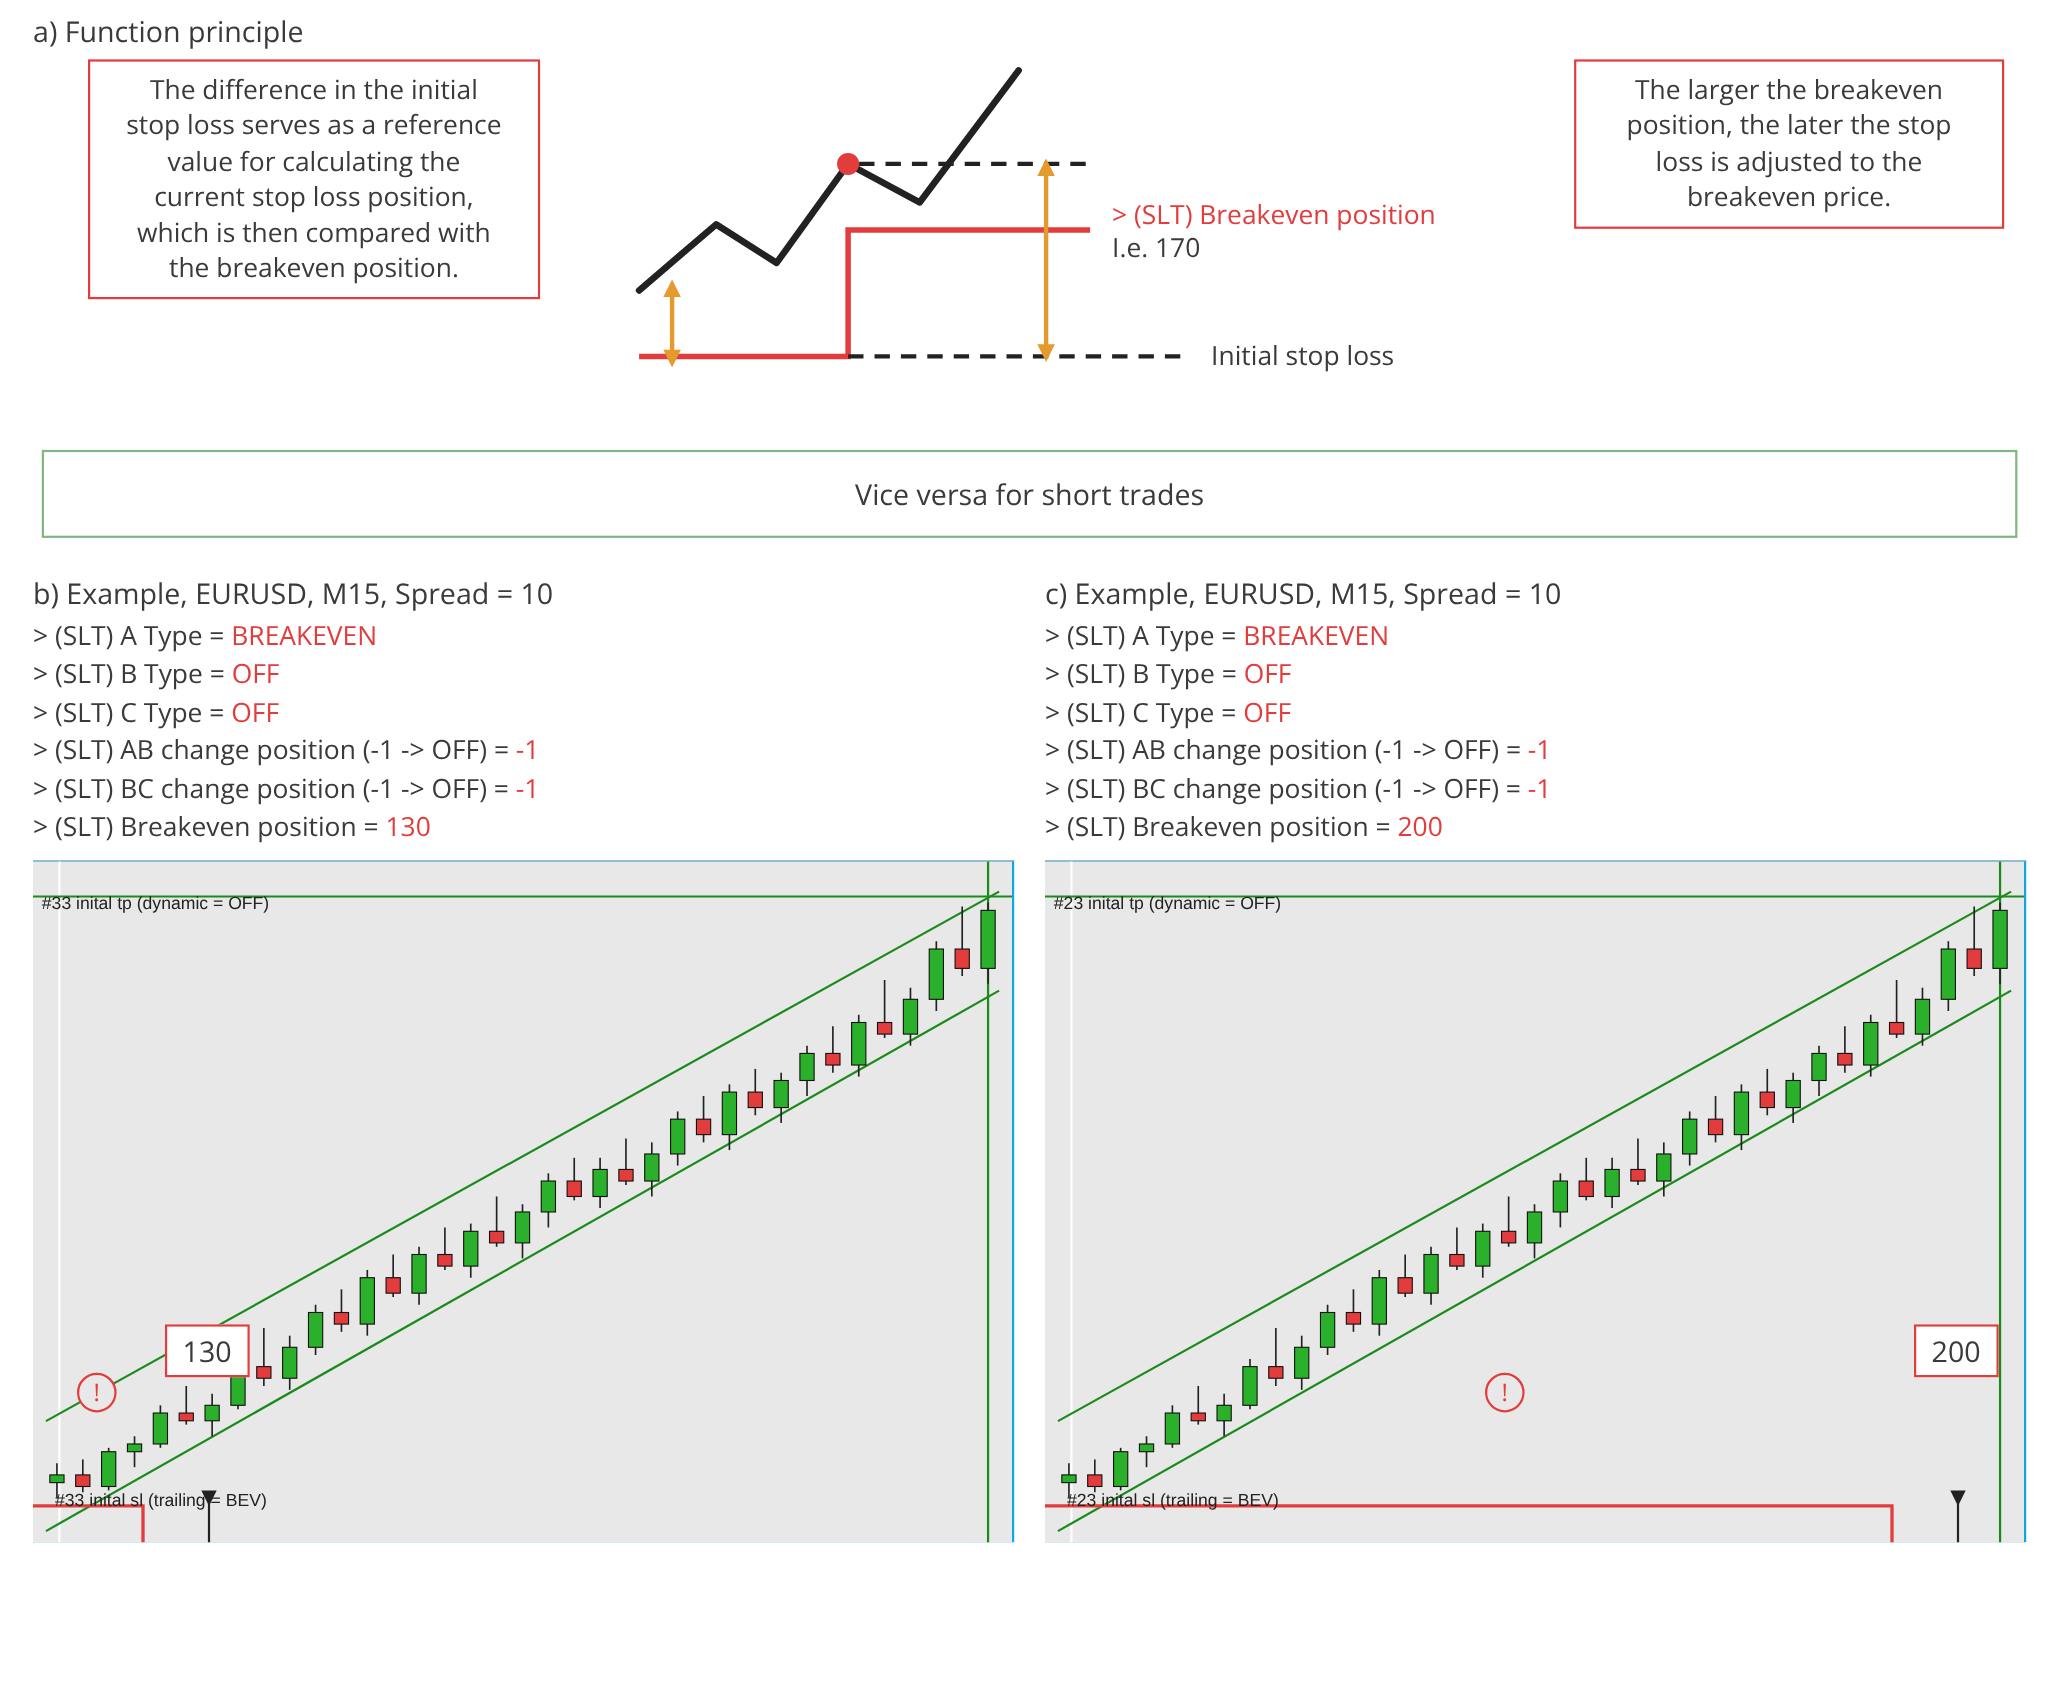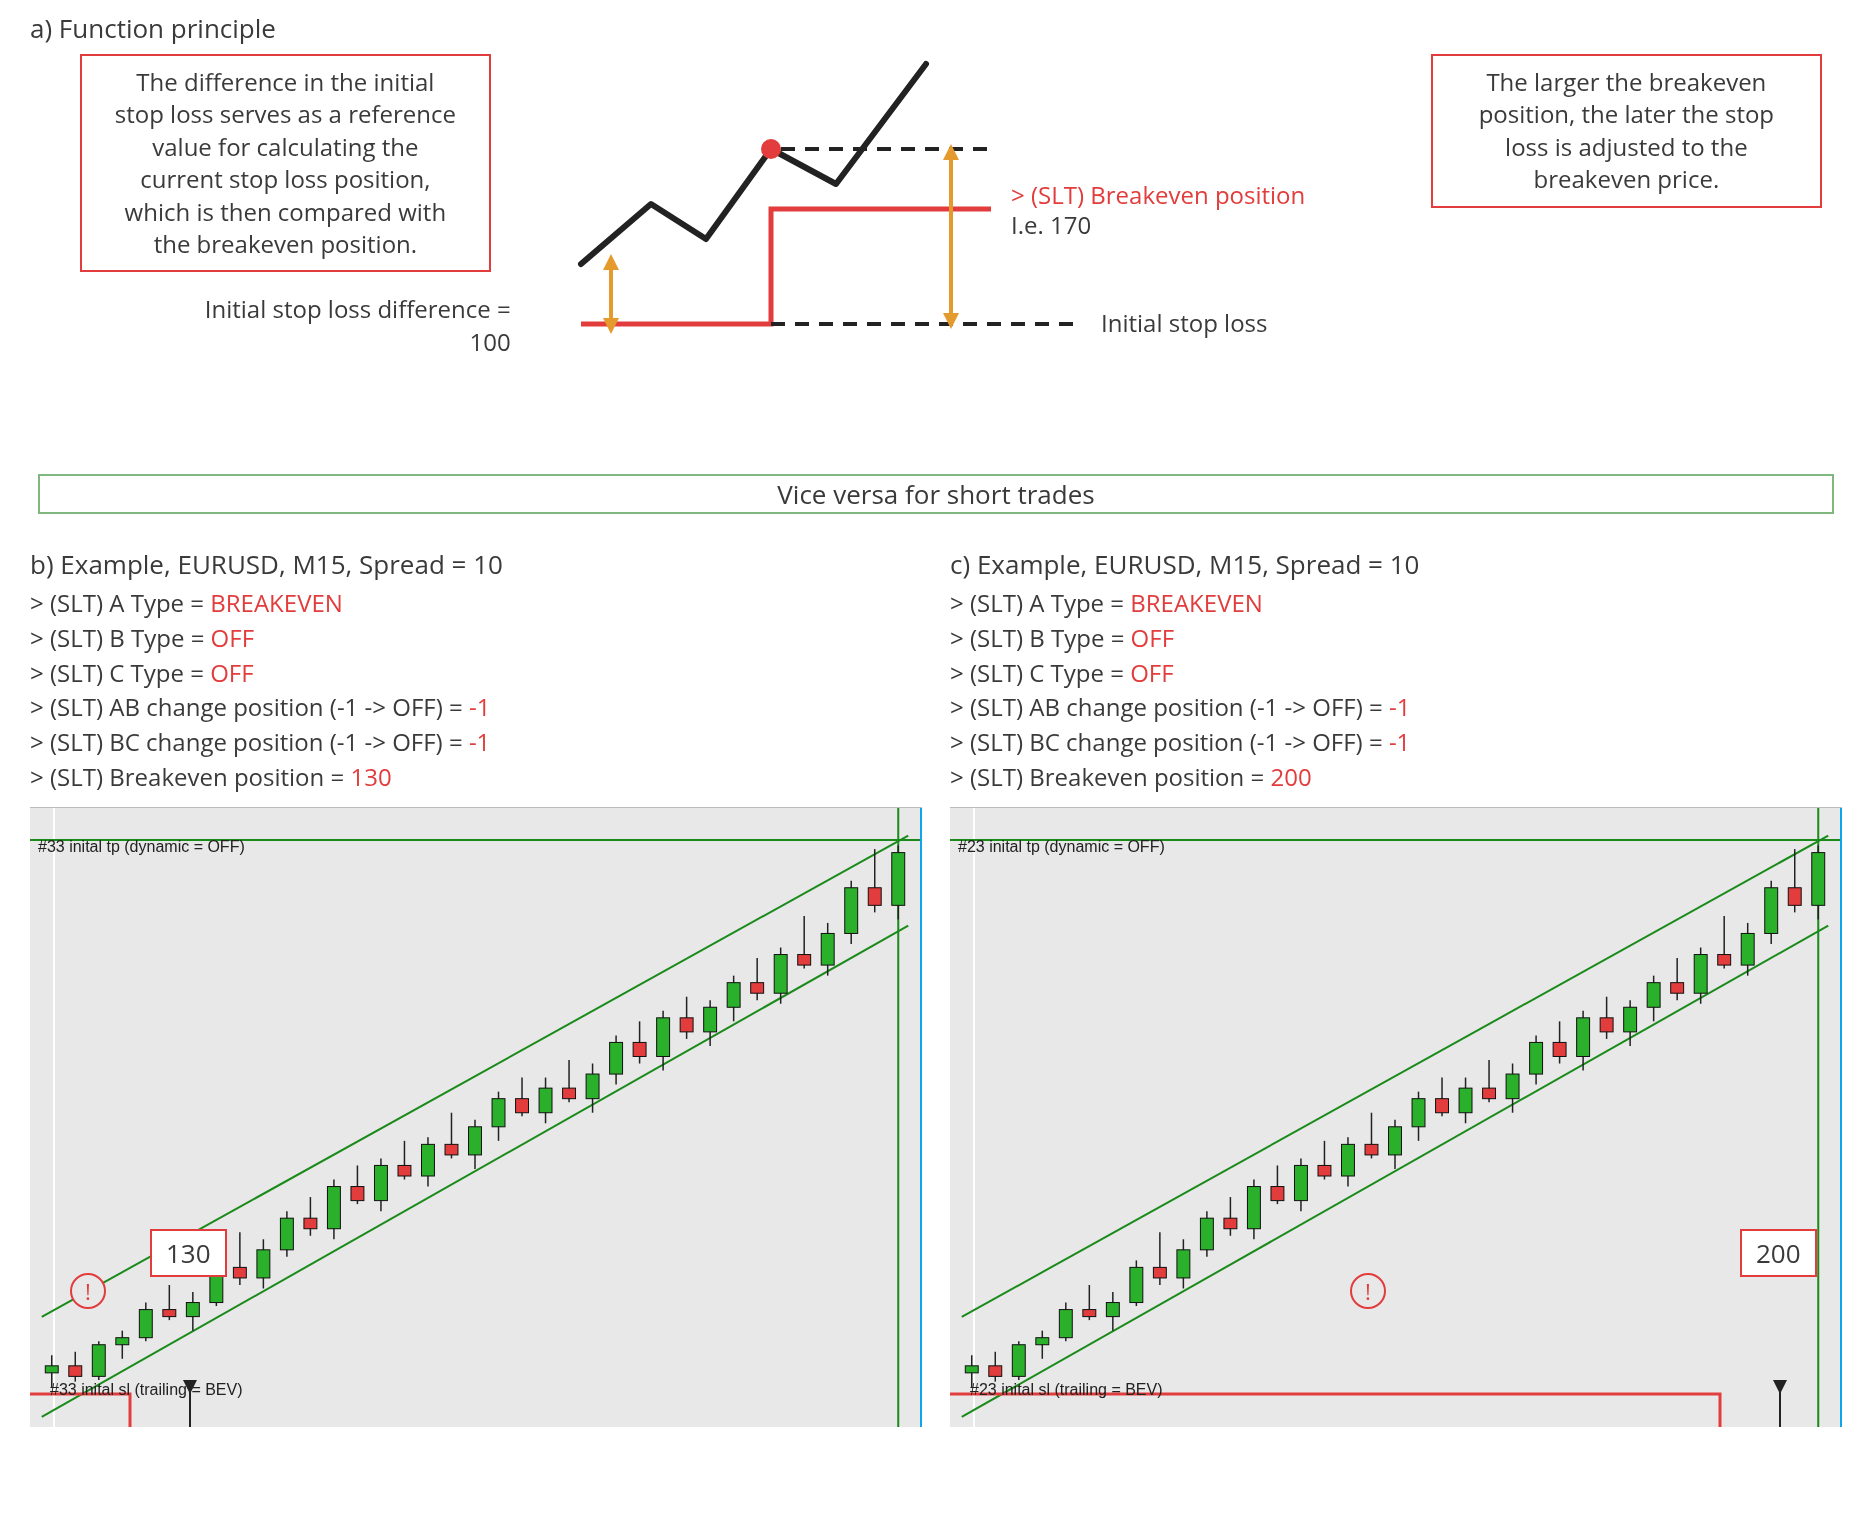--- a/index.html
+++ b/index.html
@@ -21,21 +21,21 @@
     line-height: 1.35;
     color: #3a3a3a;
   }
   .left-note { width: 420px; margin-left: 50px; }
   .right-note { width: 400px; margin-left: auto; margin-right: 20px; }
   .principle-svg { flex: 0 0 auto; }
   .vice-versa {
     border: 2px solid #7fb77e;
     text-align: center;
     font-size: 26px;
-    padding: 0 0;
+    padding: 20px 0;
     margin: 28px 8px 32px 8px;
   }
   .examples { display: flex; gap: 28px; }
   .ex { flex: 1; }
   .ex-title { font-size: 26px; margin-bottom: 4px; }
   .param-line { font-size: 24px; line-height: 1.45; }
   .val-red { color: #e23c3c; }
   .chart-wrap { background: #0ea5e9; border-top: 1px solid #bbb; margin-top: 12px; height: 620px; position: relative; overflow: hidden; }
   .chart-label-top { position: absolute; top: 30px; left: 8px; font-family: Arial; font-size: 16px; color: #222; }
   .chart-label-bot { position: absolute; bottom: 28px; left: 20px; font-family: Arial; font-size: 16px; color: #222; }
@@ -85,21 +85,20 @@
 
       <line x1="440" y1="100" x2="440" y2="265" stroke="#e59a2e" stroke-width="4"></line>
       <polygon points="440,90 432,106 448,106" fill="#e59a2e"></polygon>
       <polygon points="440,275 432,259 448,259" fill="#e59a2e"></polygon>
 
       <text x="0" y="250" font-size="24" fill="#3a3a3a" text-anchor="end" transform="translate(60,0)"></text>
       <text x="500" y="150" font-size="24" fill="#e23c3c"><tspan id="bePosLabel">&gt; (SLT) Breakeven position</tspan></text>
       <text x="500" y="180" font-size="24" fill="#3a3a3a"><tspan id="bePosValue">I.e. 170</tspan></text>
       <text x="590" y="278" font-size="24" fill="#3a3a3a"><tspan id="initSlLabel">Initial stop loss</tspan></text>
     </svg>
-    <div style="position:relative; top:-88px; left:-340px; width:340px; text-align:right; font-size:24px;">Initial stop loss difference = 100</div>
   </div>
 
   <div class="redbox right-note">The larger the breakeven position, the later the stop loss is adjusted to the breakeven price.</div>
 </div>
 
 <div class="vice-versa">Vice versa for short trades</div>
 
 <div class="examples" id="examples">
     <div class="ex">
       <div class="ex-title">b) Example, EURUSD, M15, Spread = 10</div>

